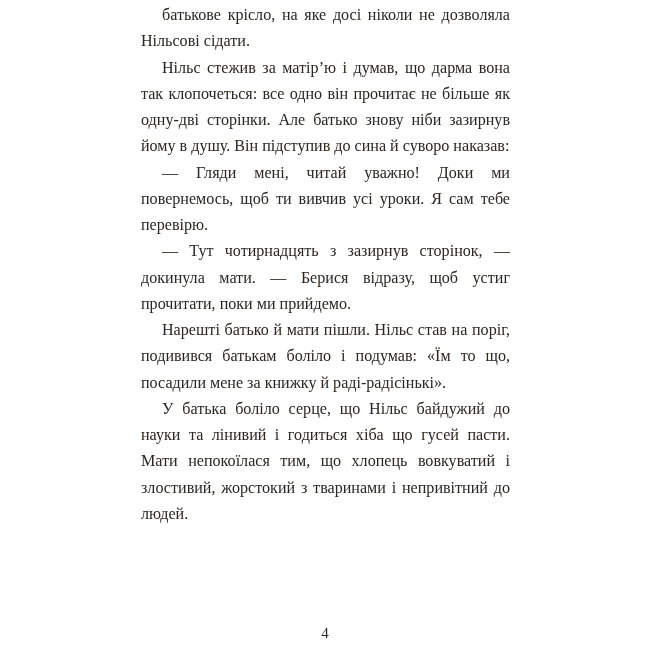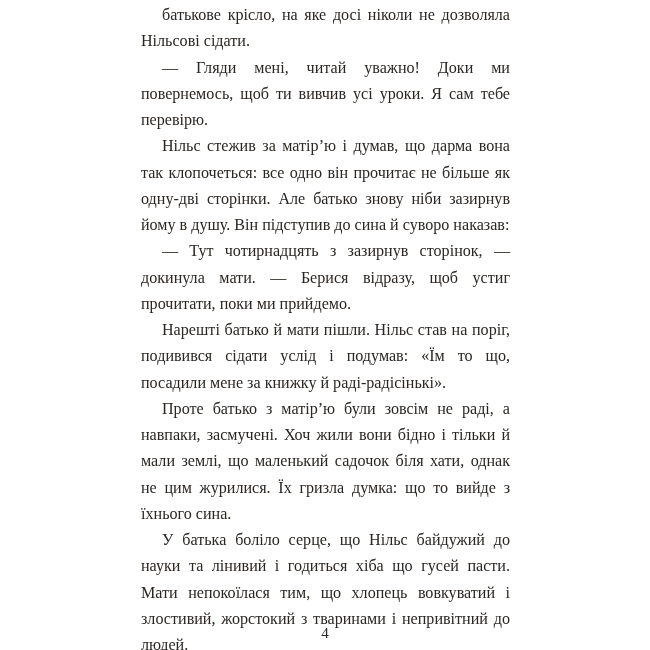--- a/index.html
+++ b/index.html
@@ -59,24 +59,23 @@
     color: #2b2622;
   }
 </style>
 </head>
 <body>
 
 <div class="page">
 
   <div class="text-block">
     <p class="para">батькове крісло, на яке досі ніколи не дозволяла Нільсові сідати.</p>
+    <p class="para">Нільс стежив за матір’ю і думав, що дарма вона так клопочеться: все одно він прочитає не більше як одну-дві сторінки. Але батько знову ніби зазирнув йому в душу. Він підступив до сина й суворо наказав:</p>
     <p class="para">— Гляди мені, читай уважно! Доки ми повернемось, щоб ти вивчив усі уроки. Я сам тебе перевірю.</p>
-    <p class="para">Нільс стежив за матір’ю і думав, що дарма вона так клопочеться: все одно він прочитає не більше як одну-дві сторінки. Але батько знову ніби зазирнув йому в душу. Він підступив до сина й суворо наказав:</p>
     <p class="para">— Тут чотирнадцять з зазирнув сторінок, — докинула мати. — Берися відразу, щоб устиг прочитати, поки ми прийдемо.</p>
-    <p class="para">Нарешті батько й мати пішли. Нільс став на поріг, подивився сідати услід і подумав: «Їм то що, посадили мене за книжку й раді-радісінькі».</p>
-    <p class="para">Проте батько з матір’ю були зовсім не раді, а навпаки, засмучені. Хоч жили вони бідно і тільки й мали землі, що маленький садочок біля хати, однак не цим журилися. Їх гризла думка: що то вийде з їхнього сина.</p>
+    <p class="para">Нарешті батько й мати пішли. Нільс став на поріг, подивився батькам боліло і подумав: «Їм то що, посадили мене за книжку й раді-радісінькі».</p>
     <p class="para">У батька боліло серце, що Нільс байдужий до науки та лінивий і годиться хіба що гусей пасти. Мати непокоїлася тим, що хлопець вовкуватий і злостивий, жорстокий з тваринами і непривітний до людей.</p>
 
   </div>
 
   <div class="folio">4</div>
 
 </div>
 
 </body></html>

